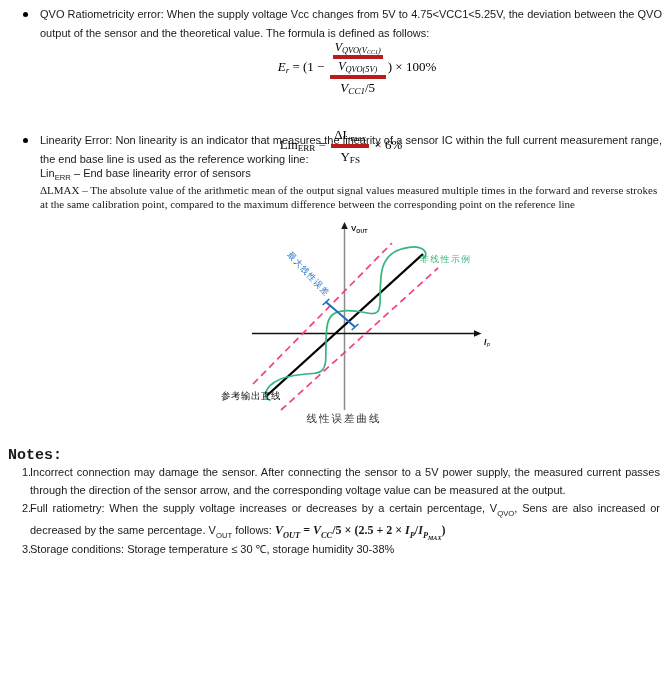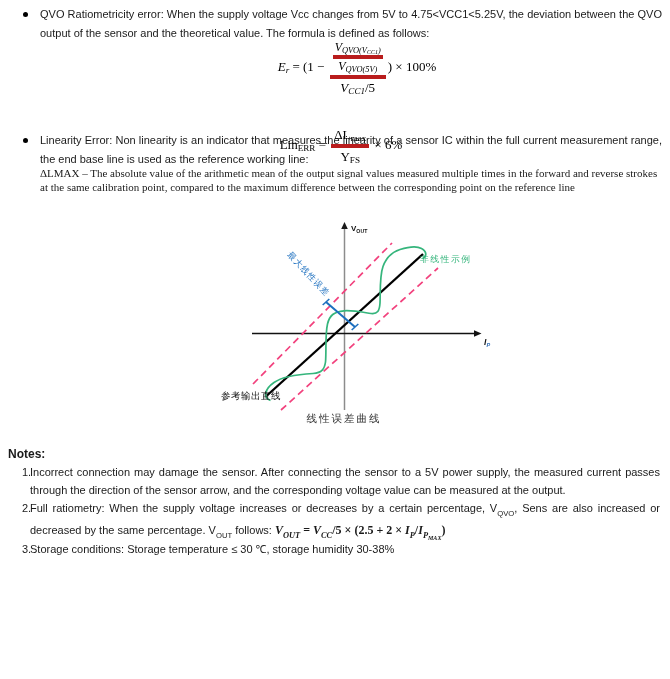--- a/index.html
+++ b/index.html
@@ -19,21 +19,21 @@
   .ss{font-size:72%;vertical-align:-14%;}
   .frac{display:inline-block;vertical-align:middle;text-align:center;margin:0 2px;}
   .frac .fr-top{display:block;padding:0 3px 1px;}
   .frac .fr-bot{display:block;border-top:4px solid #b91c1c;padding:1px 3px 0;}
   .frac .frac{margin:0;}
   .frac .frac .fr-top{padding:0 2px 0;}
   .frac .frac .fr-bot{padding:0 2px 0;}
   
   #defs{position:absolute;left:40px;right:10px;top:167px;line-height:13.5px;}
   
-  #notes-heading{position:absolute;left:8px;top:447px;font-weight:bold;font-size:12px;}
+  #notes-heading{position:absolute;left:8px;top:447px;font-weight:bold;font-size:15px;font-family:Liberation Mono, monospace;}
   .note-row{position:absolute;left:22px;right:10px;line-height:17.5px;}
   .nnum{position:absolute;left:0;top:0;}
   .ntext{display:block;margin-left:8px;text-align:justify;}
   .inmath{font-family:"Liberation Serif",serif;font-weight:bold;font-style:italic;font-size:12px;}
   .inmath .up{font-style:normal;}
   
   #figure{position:absolute;left:148px;top:220px;}
   svg text{font-family:"Liberation Sans",sans-serif;}
 </style>
 </head>
@@ -57,20 +57,21 @@
     <span class="btext"><span class="blabel">Linearity Error</span><span>:  </span><span>Non linearity is an indicator that measures the linearity of a sensor IC within the full current measurement range, the end base line is used as the reference working line:</span></span>
   </div>
 
   <div class="formula-line" style="top:127px;">
     <span class="fwrap" style="transform:translateX(6px);">
       <span>Lin</span><sub class="s">ERR</sub><span> = </span><span class="frac"><span class="fr-top"><span>ΔL</span><sub class="s">max</sub></span><span class="fr-bot"><span>Y</span><sub class="s">FS</sub></span></span><span> × 6%</span>
     </span>
   </div>
 
   <div id="defs">
+    <span style="display:block;"><span>Lin</span><sub class="s">ERR</sub><span> – End base linearity error of sensors</span></span>
     <span style="display:block;font-family:Liberation Serif, serif;">ΔLMAX – The absolute value of the arithmetic mean of the output signal values measured multiple times in the forward and reverse strokes at the same calibration point, compared to the maximum difference between the corresponding point on the reference line</span>
   </div>
 
   <svg id="figure" width="352" height="212" viewBox="148 220 352 212">
 
     <line x1="344.5" y1="227" x2="344.5" y2="410" stroke="#8C8C8C" stroke-width="1.5"></line>
     <polygon points="341.2,229 347.8,229 344.5,222" fill="#1a1a1a"></polygon>
     <line x1="252" y1="333.5" x2="475" y2="333.5" stroke="#111111" stroke-width="1.3"></line>
     <polygon points="474,330.3 474,336.7 481.5,333.5" fill="#111111"></polygon>
     <text x="351" y="231" font-size="8" font-weight="bold" fill="#111"><tspan>V</tspan><tspan font-size="5.2" dy="1.5">OUT</tspan></text>

